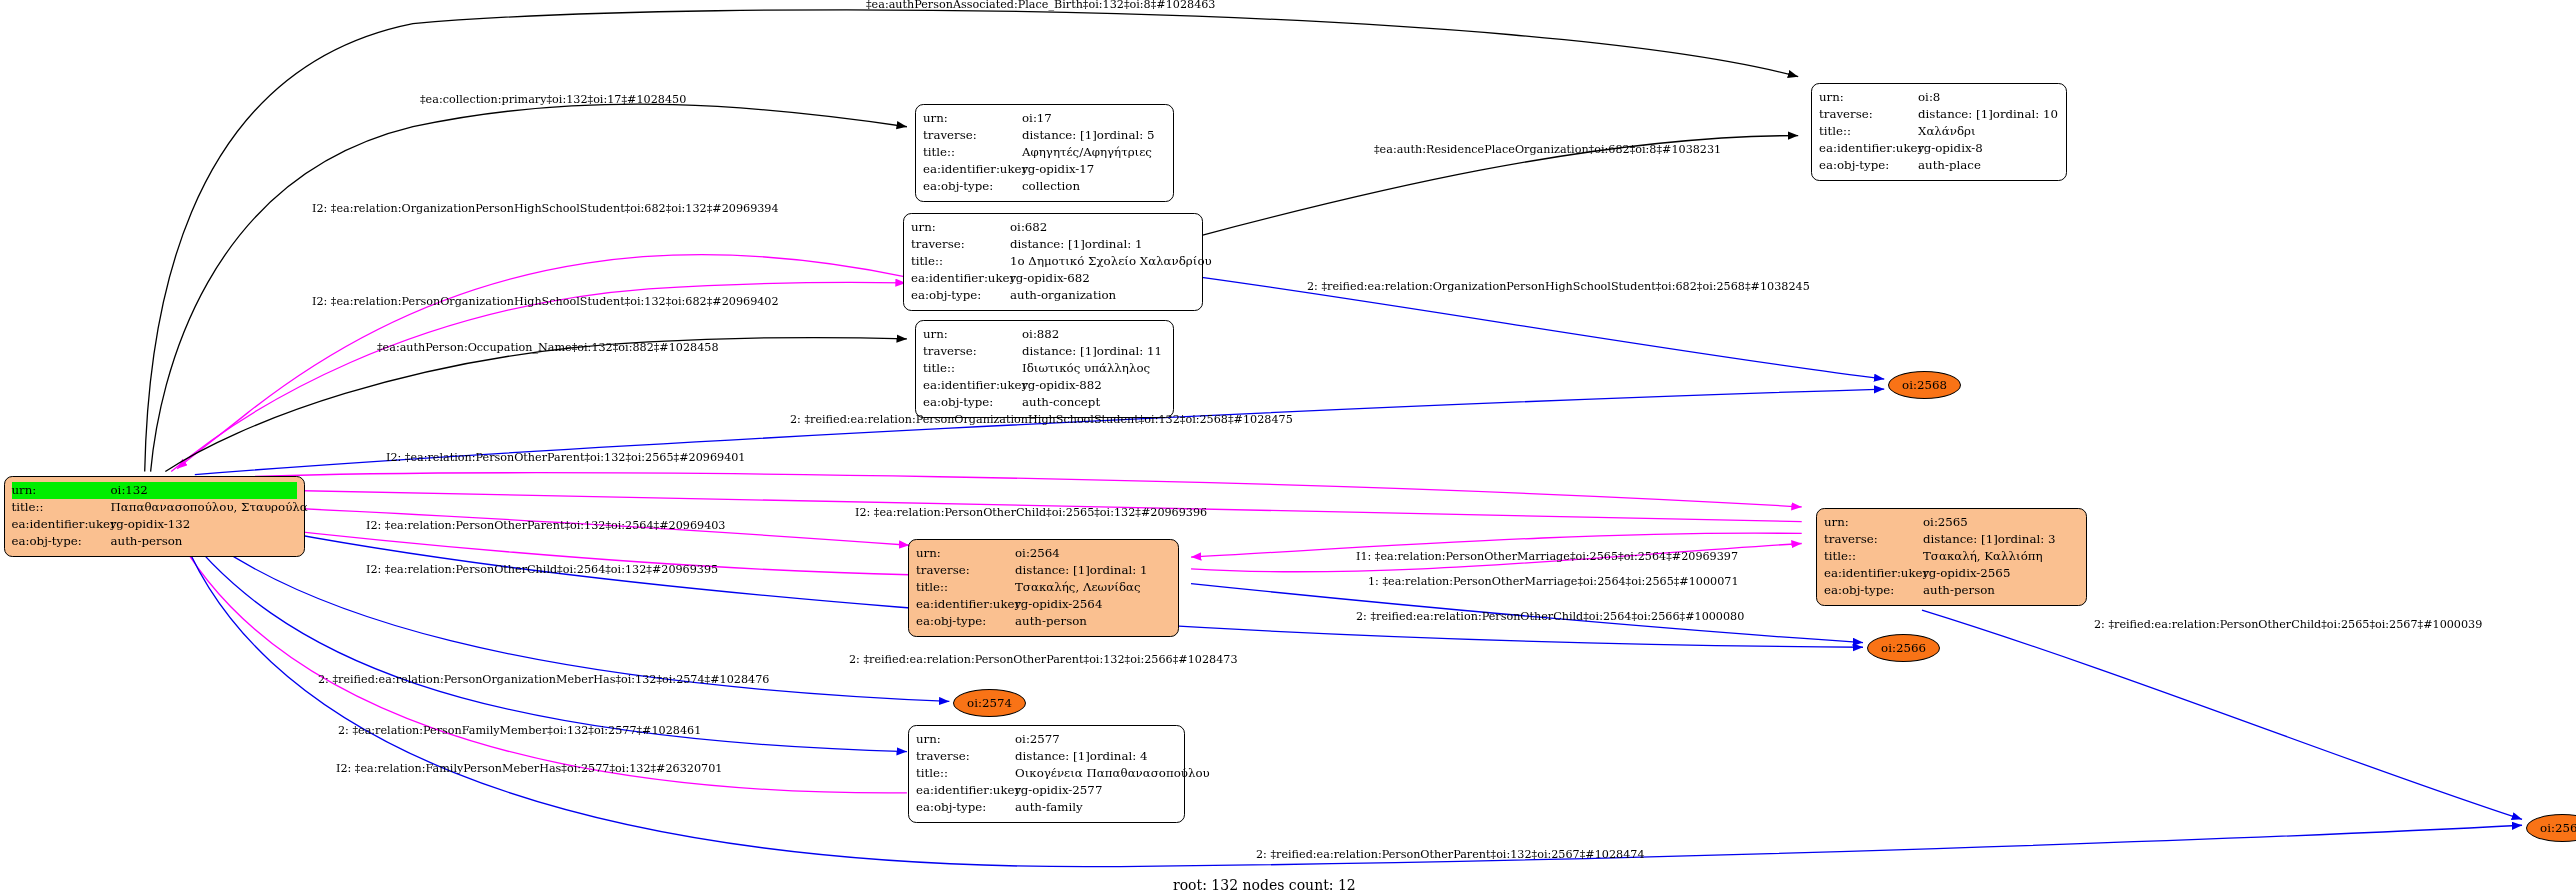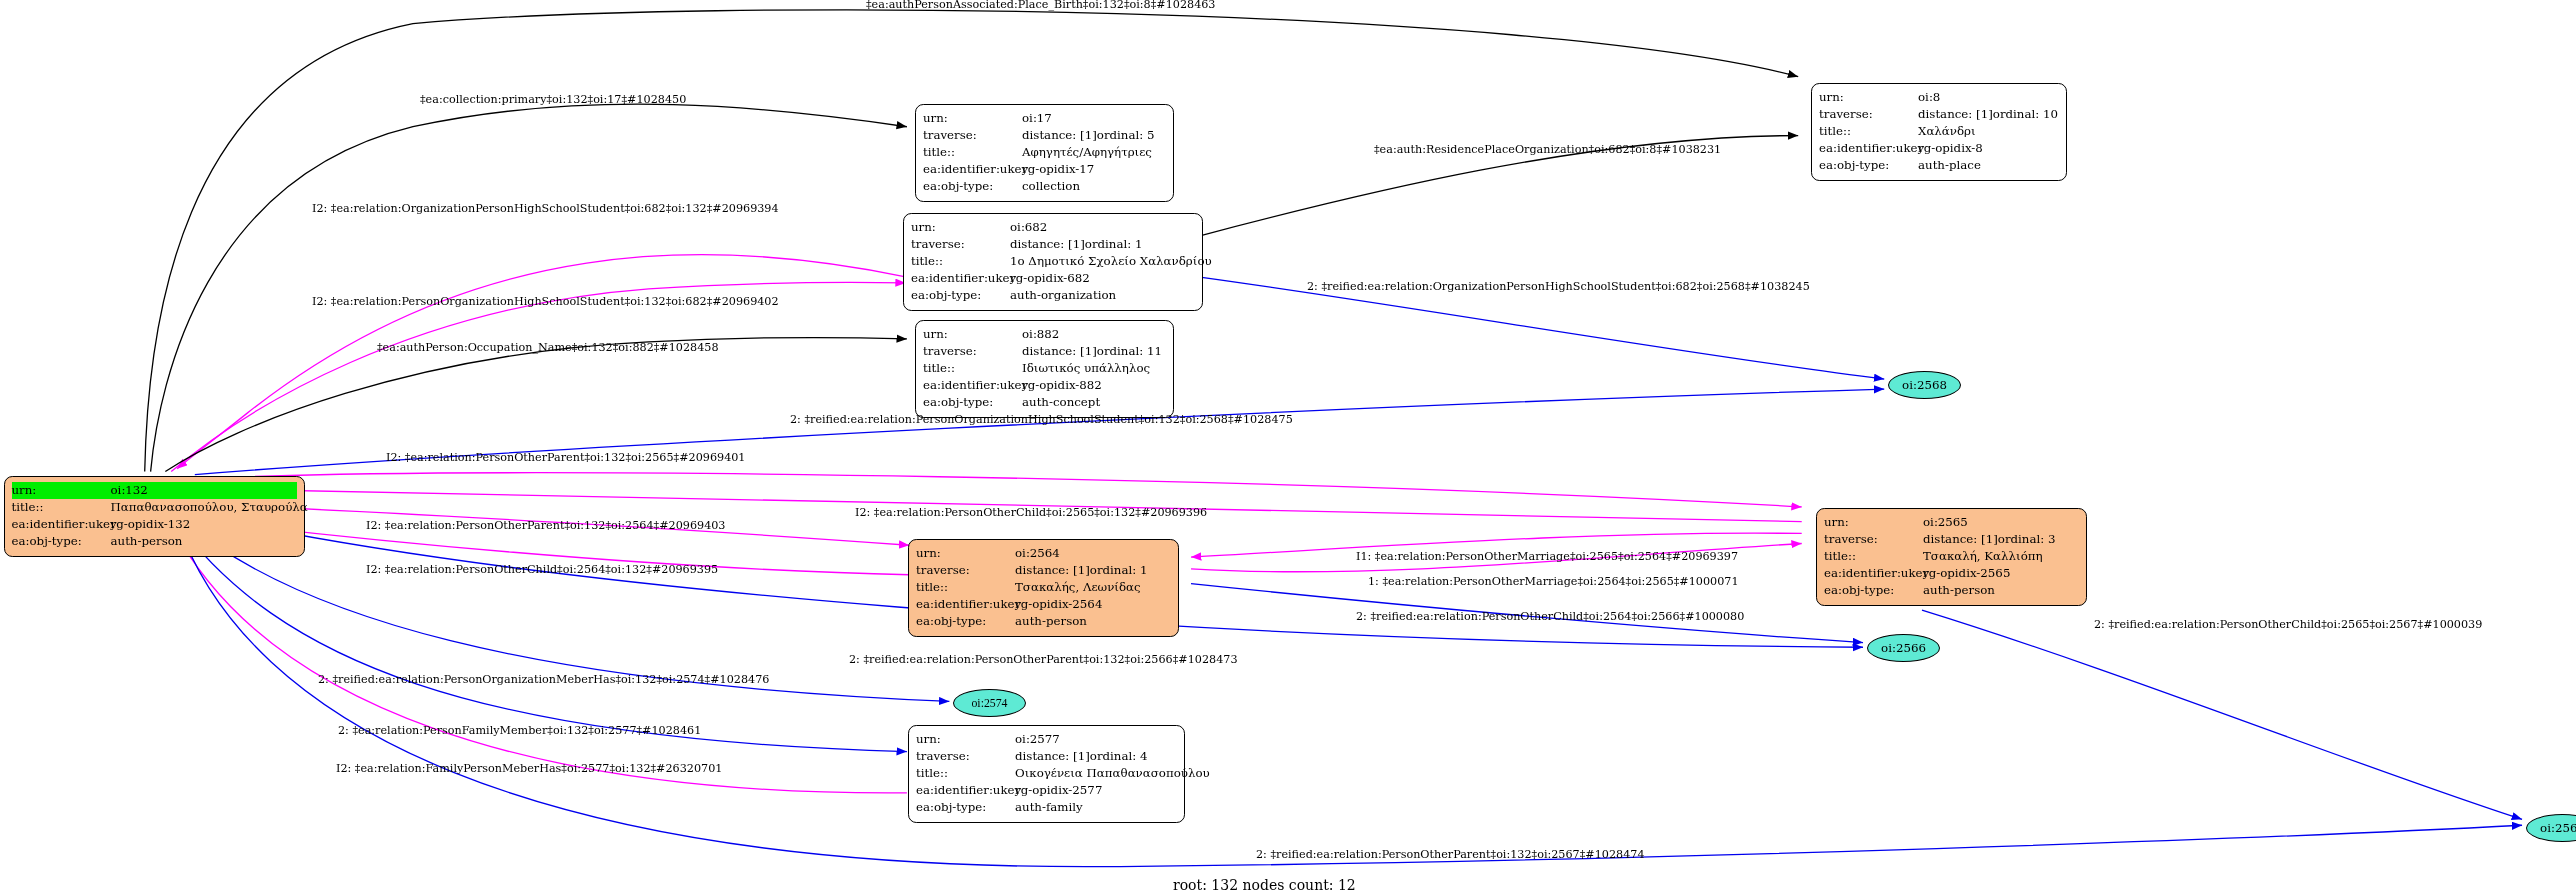--- a/index.html
+++ b/index.html
@@ -25,21 +25,21 @@
   .node-row .k{width:99px;flex:0 0 99px;}
   .node-row .v{flex:1 1 auto;}
   .node-row .v .d1{display:inline-block;min-width:70px;}
   .node-row.hl{background:#00ee00;}
   .node-row.hl .k,.node-row.hl .v{background:#00ee00;}
 
   
   .node-ellipse{
     position:absolute;
     border:1.2px solid #000;
-    background:#5eead4;
+    background:#f97316;
     border-radius:50%;
     display:flex;align-items:center;justify-content:center;
     font-size:11.8px;color:#000;
   }
 
   
   .elabel{
     position:absolute;
     font-size:11.2px;
     color:#000;
@@ -298,21 +298,21 @@
   </div>
 
   <div class="node-ellipse" style="left:1888px;top:371px;width:71px;height:26px;">
       <span>oi:2568</span>
     </div>
 
   <div class="node-ellipse" style="left:1867px;top:634px;width:71px;height:26px;">
       <span>oi:2566</span>
     </div>
 
-  <div class="node-ellipse" style="left:953px;top:689px;width:71px;height:26px;font-family:Liberation Serif, serif;">
+  <div class="node-ellipse" style="left:953px;top:689px;width:71px;height:26px;">
       <span>oi:2574</span>
     </div>
 
   <div class="node-ellipse" style="left:2526px;top:814px;width:71px;height:26px;">
       <span>oi:2567</span>
     </div>
 
   <div class="elabel" style="left:866px;top:-1.8px;">‡ea:authPersonAssociated:Place_Birth‡oi:132‡oi:8‡#1028463</div>
 
   <div class="elabel" style="left:420px;top:93px;">‡ea:collection:primary‡oi:132‡oi:17‡#1028450</div>

